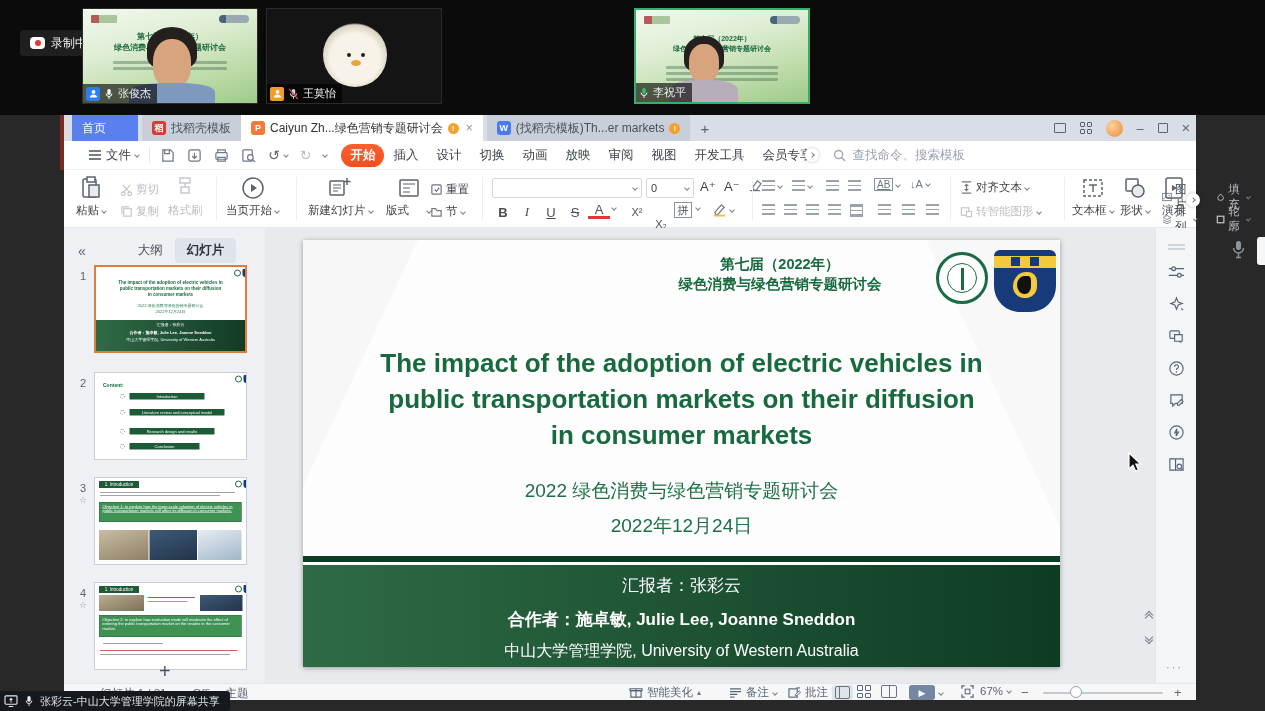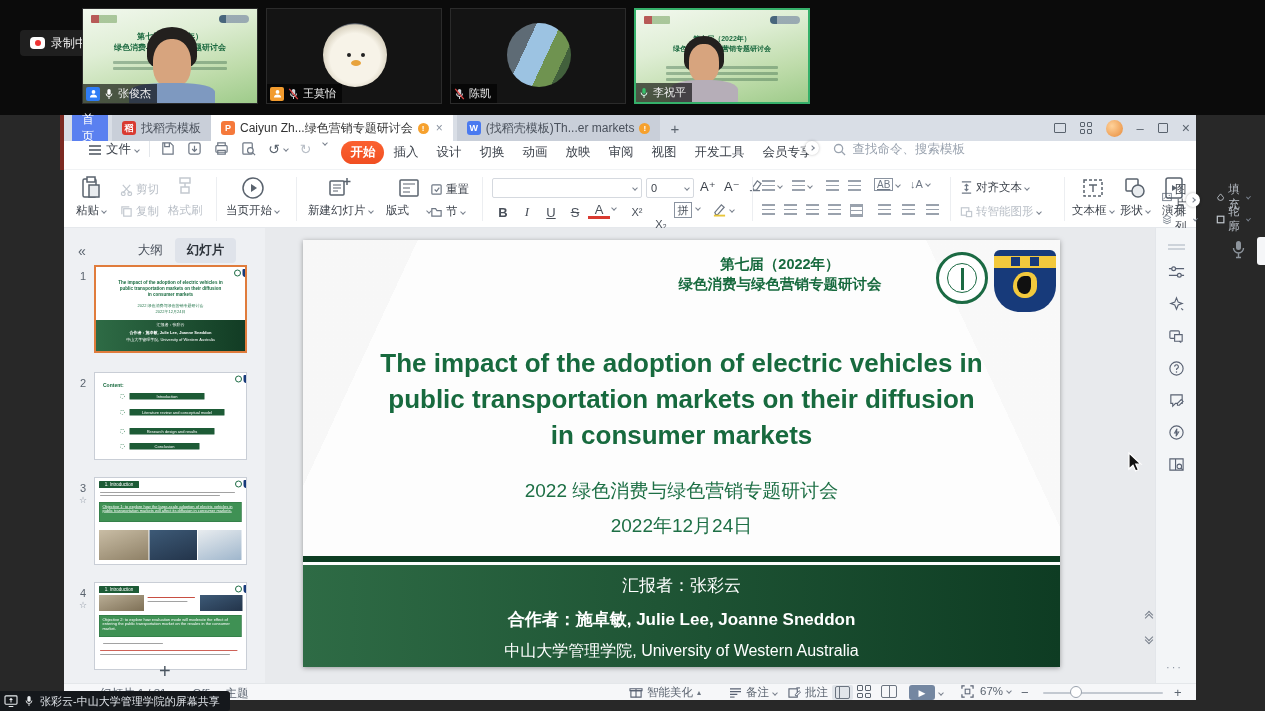--- a/index.html
+++ b/index.html
@@ -30,35 +30,35 @@
 .badge.blue{background:#2f7df6}.badge.orange{background:#f29b2e}
 .recbadge{left:20px;top:30px;height:26px;display:flex;align-items:center;gap:6px;padding:0 10px;background:rgba(70,70,70,.35);border-radius:4px}
 .recbadge span{color:#f2f2f2;font-size:12px}
 .recdot{width:15px;height:12px;background:#fff;border-radius:4px;position:relative}
 .recdot::after{content:"";position:absolute;left:4.5px;top:3px;width:6px;height:6px;border-radius:50%;background:#e33}
 
 .win{left:64px;top:115px;width:1132px;height:585px;background:#fff}
 .redcorner{left:60px;top:115px;width:7px;height:55px;background:#7c2a22}
 .tabbar{left:64px;top:115px;width:1132px;height:26px;background:#d9dee6;display:flex;align-items:stretch}
 .tb{display:flex;align-items:center;gap:5px;padding:0 10px;font-size:12px;color:#4a515c}
-.tb.home{background:#5a80f0;color:#fff;width:36px;justify-content:center;margin-left:8px}
+.tb.home{background:#5a80f0;color:#fff;width:66px;justify-content:flex-start;margin-left:8px}
 .tb.grey{background:#c9cfd9;margin-left:4px}
 .tb.active{background:#fff;color:#333}
 .tbicon{width:14px;height:14px;border-radius:3px;display:flex;align-items:center;justify-content:center;color:#fff;font-size:9px;font-weight:bold;flex:0 0 auto}
 .tbicon.red{background:#d93a31}.tbicon.orangep{background:#f5793b}.tbicon.bluew{background:#4a7af0}
 .warn{width:11px;height:11px;border-radius:50%;background:#f6a12e;color:#fff;font-size:8px;font-weight:bold;display:flex;align-items:center;justify-content:center}
 .tbclose{color:#8a93a0;font-size:12px;margin-left:2px}
 .tabplus{display:flex;align-items:center;padding:0 10px;color:#5a636e;font-size:15px}
 .winctl{position:absolute;right:6px;top:0;height:26px;display:flex;align-items:center;gap:14px;color:#5a636e}
 .avatar{width:17px;height:17px;border-radius:50%;background:radial-gradient(circle at 35% 35%,#ffd29a,#e78a3a)}
 .boxico{width:12px;height:10px;border:1.2px solid #5a636e;border-radius:1px}
 .gridico{width:12px;height:12px;display:grid;grid-template-columns:1fr 1fr;gap:2px}
 .gridico i{background:none;border:1.2px solid #5a636e;border-radius:1px}
 
-.menubar{left:64px;top:141px;width:1132px;height:29px;background:#fff;display:flex;align-items:flex-start;font-size:12.5px;color:#3d434c;border-bottom:1px solid #f1f3f5}
+.menubar{left:64px;top:141px;width:1132px;height:29px;background:#fff;display:flex;align-items:center;font-size:12.5px;color:#3d434c;border-bottom:1px solid #f1f3f5}
 .mi{padding:0 6px;display:flex;align-items:center;gap:4px}
 .msep{width:1px;height:16px;background:#e4e7eb;margin:0 4px}
 .rtab{padding:3px 9px;border-radius:12px;white-space:nowrap}
 .rtab.on{background:linear-gradient(180deg,#fb6130,#f14f22);color:#fff;font-weight:bold}
 .cv{width:6px;height:6px;border-right:1.4px solid #79818d;border-bottom:1.4px solid #79818d;transform:rotate(45deg);display:inline-block}
 .cv.s{width:4px;height:4px}
 .cv.up{transform:rotate(-135deg)}
 .searchbox{display:flex;align-items:center;gap:6px;color:#9aa3af;margin-left:14px;width:185px}
 .mright{margin-left:auto;display:flex;align-items:center;gap:2px;padding-right:8px}
 .graytxt{color:#4a515c}
@@ -187,31 +187,20 @@
         </span>
       <svg class="i" width="11" height="12" viewBox="0 0 13 14">
           <rect x="4.5" y="1" width="4" height="7" rx="2" fill="#cfd3d8"></rect>
           <path d="M3 6.5a3.5 3.5 0 0 0 7 0M6.5 10v3" stroke="#cfd3d8" stroke-width="1.2" fill="none"></path>
           <path d="M1.5 1l10 12" stroke="#e04545" stroke-width="1.6"></path>
         </svg>
       <span class="nm">王莫怡</span>
     </div>
   </div>
 
-  <div class="tile" style="left:450px">
-    <div class="avcirc" style="left:56px;top:14px;width:64px;height:64px;background:linear-gradient(115deg,#5e6b75 0 32%,#9cc3e2 32% 58%,#6f9350 58% 78%,#42603c 78% 100%)"></div>
-    <div class="namebar">
-      <svg class="i" width="11" height="12" viewBox="0 0 13 14">
-          <rect x="4.5" y="1" width="4" height="7" rx="2" fill="#cfd3d8"></rect>
-          <path d="M3 6.5a3.5 3.5 0 0 0 7 0M6.5 10v3" stroke="#cfd3d8" stroke-width="1.2" fill="none"></path>
-          <path d="M1.5 1l10 12" stroke="#e04545" stroke-width="1.6"></path>
-        </svg>
-      <span class="nm">陈凯</span>
-    </div>
-  </div>
 
   <div class="tile green speaking" style="left:634px">
     <div class="minilogos">
         <span class="mlred"></span>
         <span class="mlblue"></span>
       </div>
     <div class="bgl1" style="top:24px;font-size:7px">第七届（2022年）</div>
     <div class="bgl2" style="top:34px;font-size:7px">绿色消费与绿色营销专题研讨会</div>
     <div class="smallbars" style="top:56px">
         <i></i>

